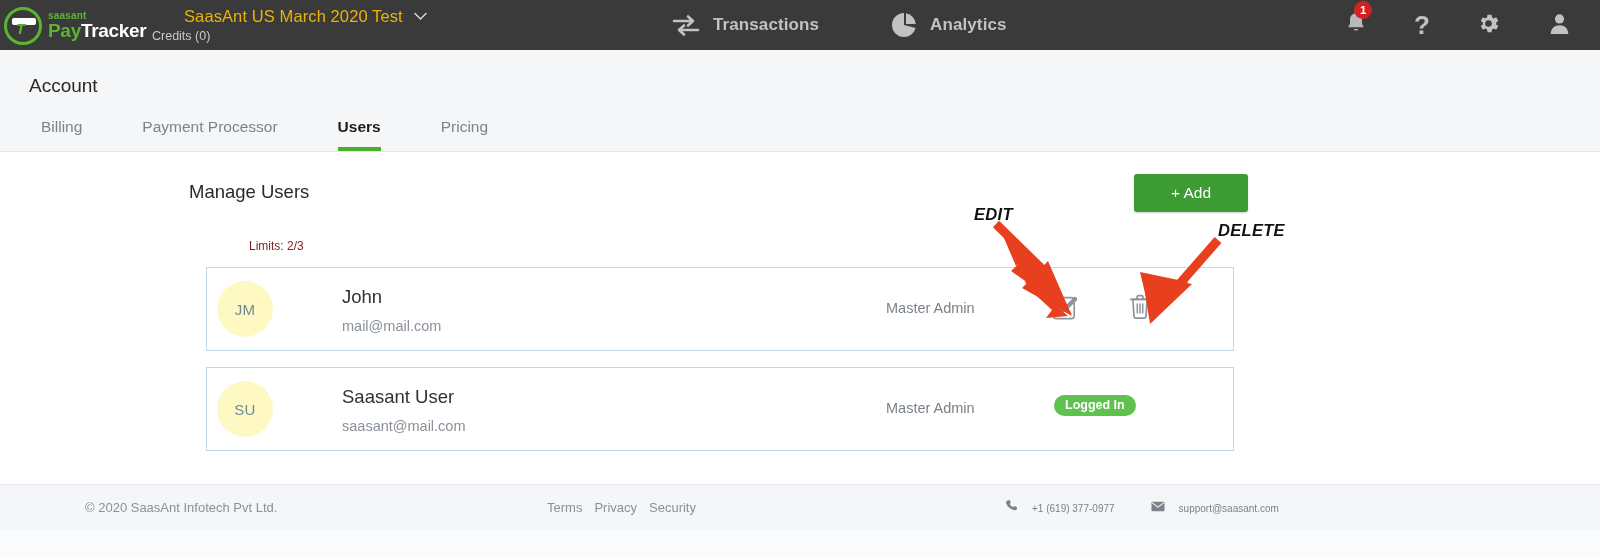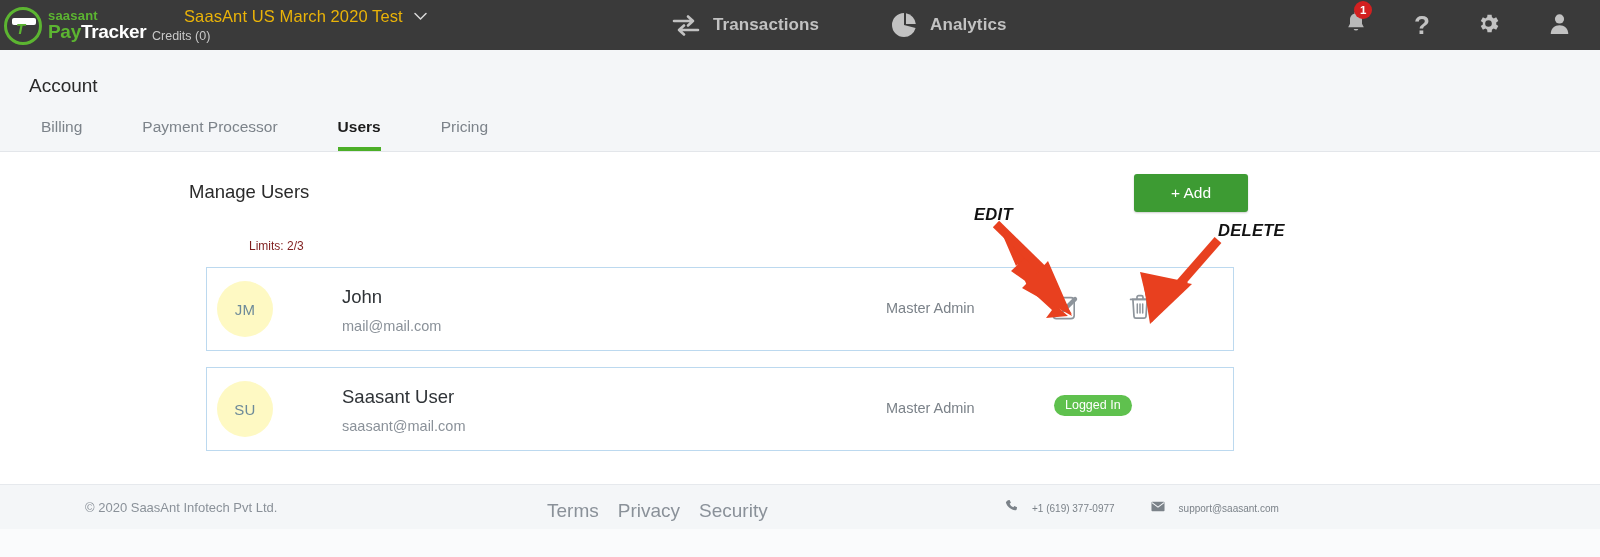--- a/index.html
+++ b/index.html
@@ -34,21 +34,21 @@
     position: absolute; left: 8px; top: 14px;
     width: 24px; height: 7px; background: #ffffff; border-radius: 2px;
   }
   .logo-t {
     position: absolute; left: 12px; top: 15px;
     color: #5cb531; font-weight: bold; font-style: italic;
     font-size: 15px; line-height: 20px;
   }
   .logo-text { margin-left: 2px; line-height: 1.0; }
   .logo-saasant {
-    font-size: 13px; color: #5cb531; font-weight: bold;
+    font-size: 10px; color: #5cb531; font-weight: bold;
     letter-spacing: .2px; display: block;
   }
   .logo-paytracker { font-size: 19px; font-weight: bold; display: block; letter-spacing: -.3px; }
   .logo-pay { color: #5cb531; }
   .logo-tracker { color: #ffffff; }
 
   .company-block { margin-left: 18px; line-height: 1.15; }
   .company-name {
     color: #eab308; font-size: 16.5px; font-weight: 400; letter-spacing: .1px;
     display: inline-block;
@@ -142,40 +142,40 @@
   .u-mail { position: absolute; left: 135px; top: 50px; font-size: 14.5px; color: #8a9199; }
   .u-role { position: absolute; left: 679px; top: 32px; font-size: 14.5px; color: #7b8289; }
   .u-actions {
     position: absolute; left: 845px; top: 25px;
     display: flex; align-items: center; gap: 49px;
   }
   .act-btn { background: none; border: none; padding: 0; cursor: pointer; line-height: 0; }
   .pill {
     position: absolute; left: 847px; top: 27px;
     background: #5fc14e; color: #ffffff; border-radius: 11px;
-    padding: 3px 11px 4px; font-size: 12.5px;
+    padding: 3px 11px 4px; font-size: 12.5px; font-weight: bold;
   }
 
   
   .anno-label {
     position: absolute; font-weight: bold; font-style: italic;
     font-size: 16.5px; color: #121212; letter-spacing: .3px;
   }
   .anno-edit { left: 974px; top: 205px; }
   .anno-delete { left: 1218px; top: 221px; }
   .anno-svg { position: absolute; left: 0; top: 0; pointer-events: none; }
 
   
   .footer {
     position: absolute; top: 484px; left: 0;
     width: 1600px; height: 45px;
     background: #f4f6f8; border-top: 1px solid #e6e9ed;
   }
   .foot-copy { position: absolute; left: 85px; top: 15px; font-size: 13px; color: #8a9199; }
-  .foot-links { position: absolute; left: 547px; top: 15px; font-size: 19px; color: #8a9199; display: flex; gap: 19px; }
+  .foot-links { position: absolute; left: 547px; top: 15px; font-size: 13px; color: #8a9199; display: flex; gap: 12px; }
   .foot-links span { cursor: pointer; }
   .foot-contact {
     position: absolute; left: 1005px; top: 14px;
     font-size: 10px; color: #7b8289;
     display: flex; align-items: flex-end; gap: 14px;
   }
   .foot-contact .sep { display: inline-block; width: 8px; }
   .below-footer {
     position: absolute; top: 529px; left: 0; width: 1600px; height: 28px;
     background: #fafbfc;

